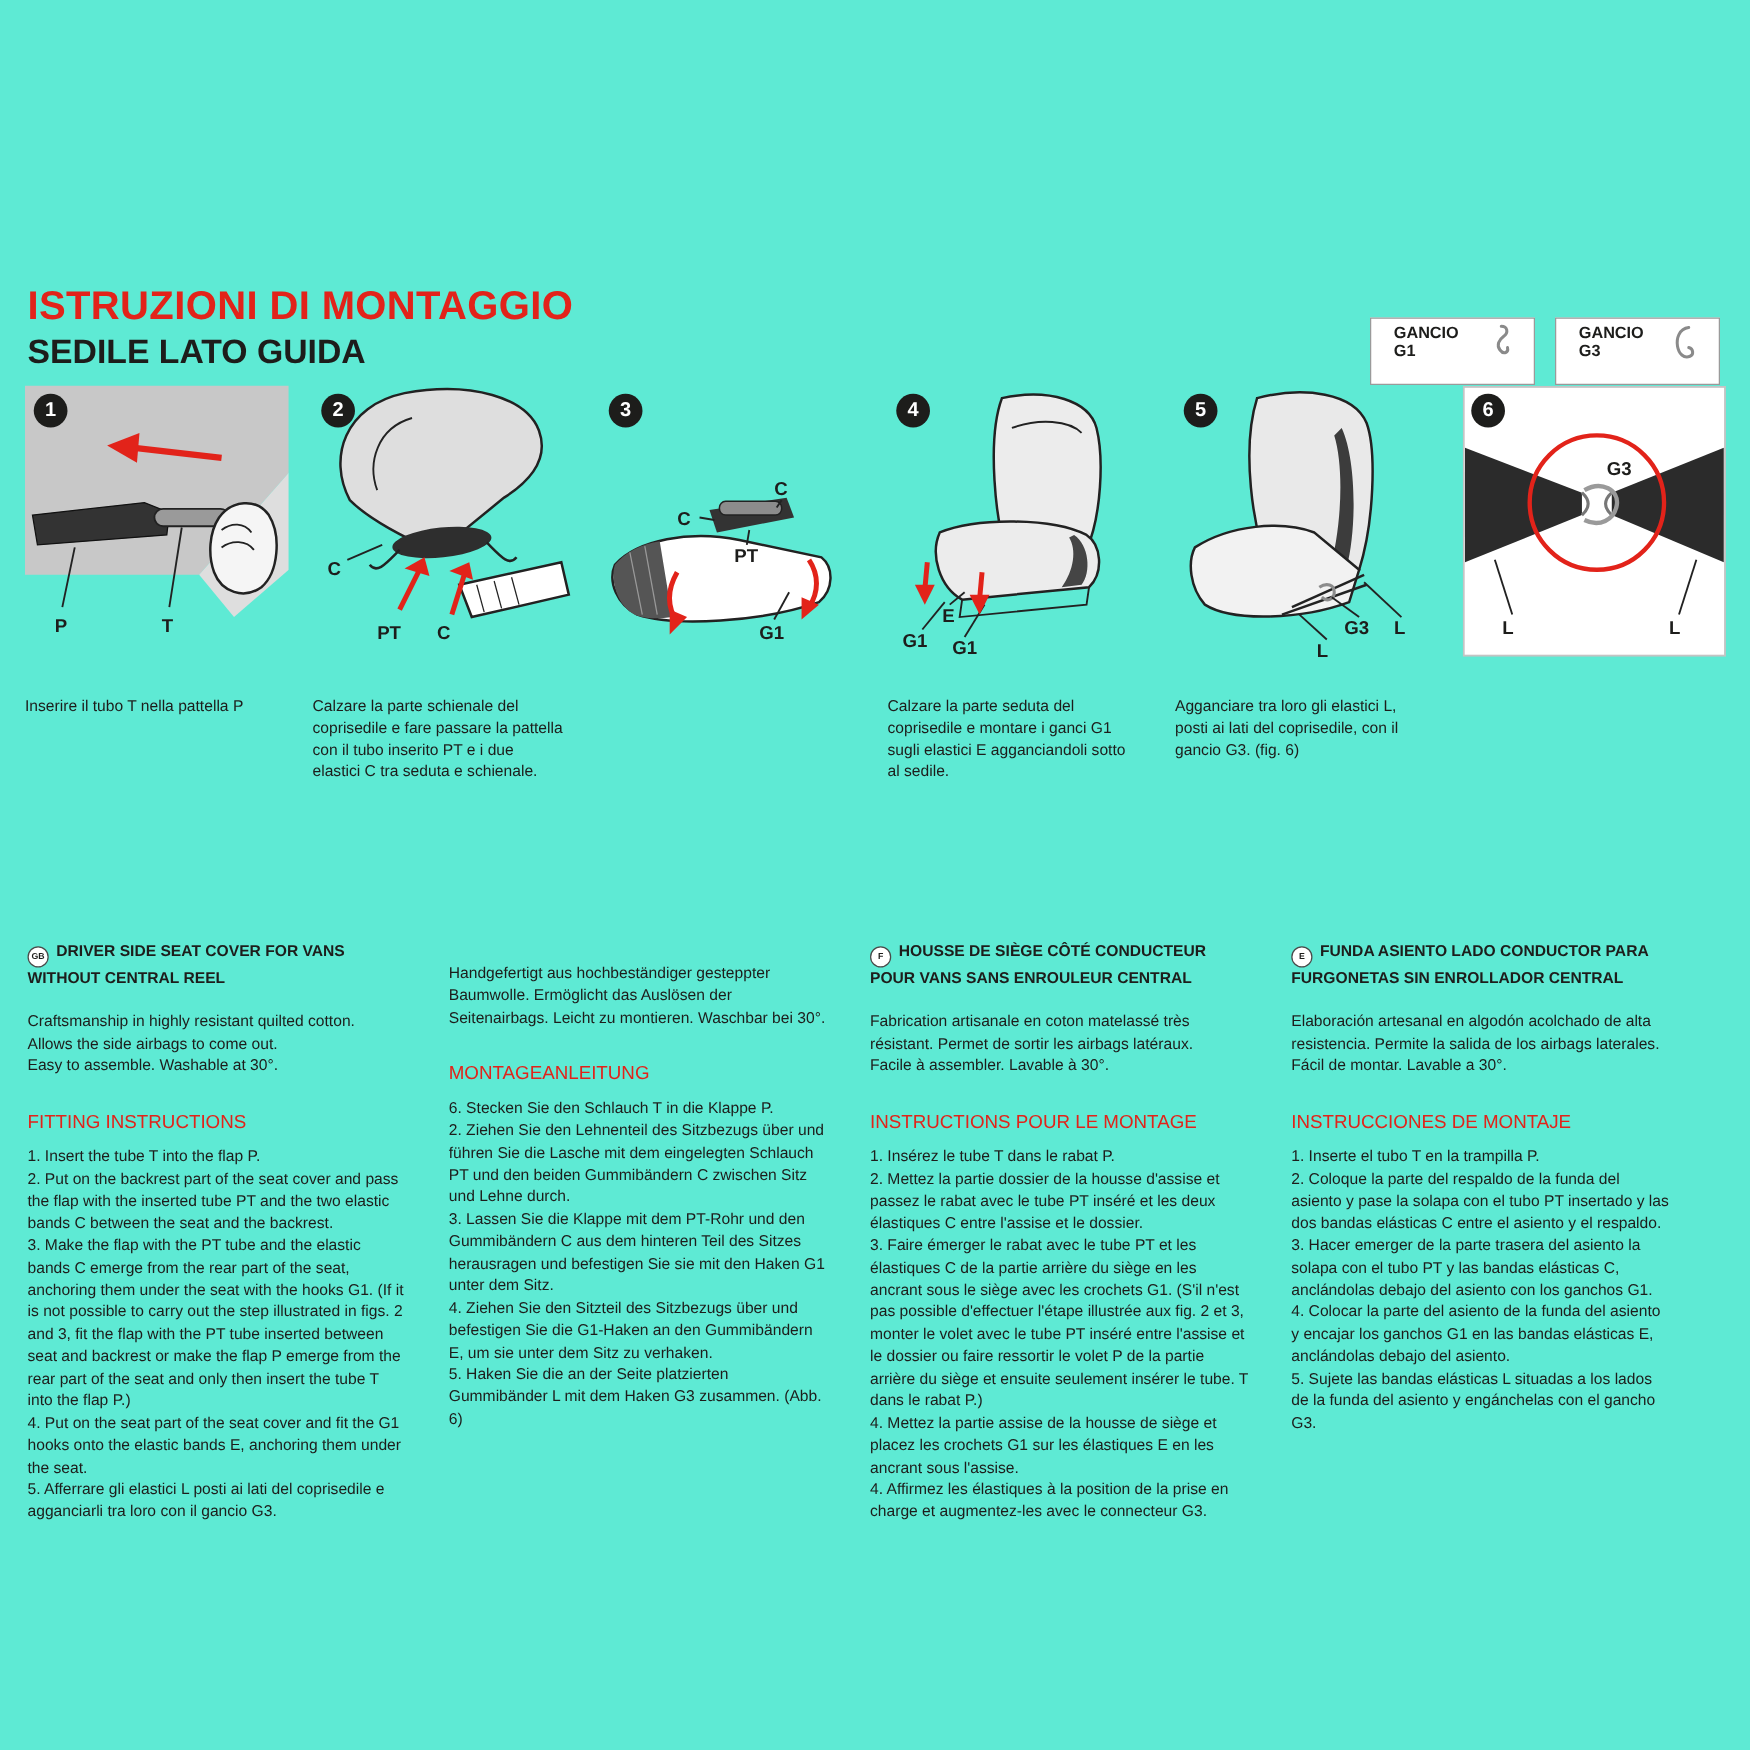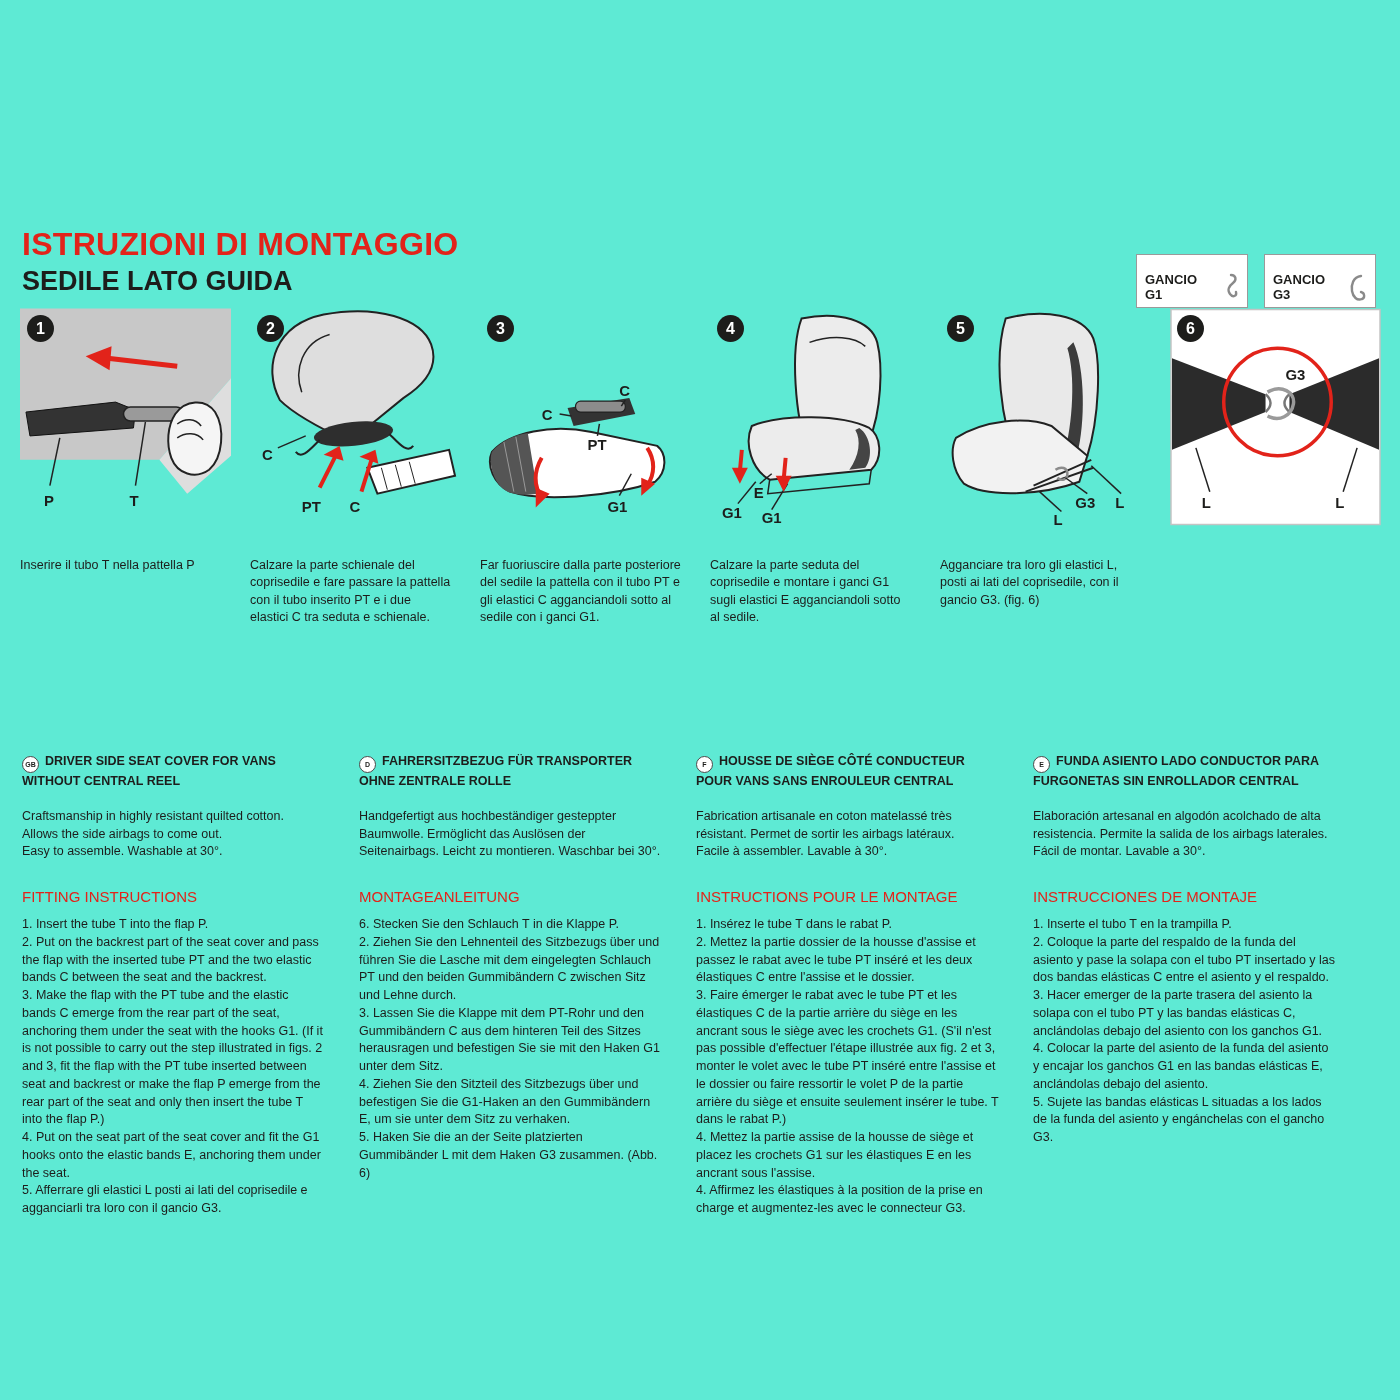--- a/index.html
+++ b/index.html
@@ -4,21 +4,21 @@
 <style>
   html,body{margin:0;padding:0}
   body{width:1400px;height:1400px;background:#ffffff;font-family:"Liberation Sans",sans-serif;color:#1d1d1b;overflow:hidden}
   .page{position:relative;width:1400px;height:1400px;background:#5eead4}
 
   .header{position:absolute;left:22px;top:226px}
   .title{color:#e2231a;font-size:32px;font-weight:700;letter-spacing:.3px}
   .subtitle{color:#1d1d1b;font-size:27px;font-weight:700;margin-top:3px}
 
   .hook-legend{position:absolute;right:24px;top:254px;display:flex;gap:16px}
-  .hook-box{width:94px;height:44px;border:1.5px solid #9a9a9a;display:flex;align-items:flex-end;justify-content:space-between;padding:4px 8px;background:#fff}
+  .hook-box{width:94px;height:44px;border:1.5px solid #9a9a9a;display:flex;align-items:flex-start;justify-content:space-between;padding:4px 18px;background:#fff}
   .hook-text{font-size:13px;font-weight:700;line-height:1.15}
   .hook-glyph{flex:0 0 auto}
 
   .panels{position:absolute;left:20px;top:308px;display:flex;gap:19px}
   .panel{width:211px}
   .illus{position:relative;width:211px;height:225px}
   .illus svg{display:block;width:211px;height:225px}
   .badge{position:absolute;left:7px;top:7px;width:27px;height:27px;border-radius:50%;background:#1d1d1b;color:#fff;font-size:16px;font-weight:700;display:flex;align-items:center;justify-content:center}
   .caption{margin-top:24px;font-size:12.5px;line-height:1.38;width:202px;color:#1d1d1b}
 
@@ -137,21 +137,20 @@
           <polygon points="56,200 70,186 56,180" fill="#e2231a"></polygon>
           <path d="M168,140 C176,152 176,166 168,178" fill="none" stroke="#e2231a" stroke-width="4"></path>
           <polygon points="162,188 176,176 162,170" fill="#e2231a"></polygon>
           <text class="lbl" x="62" y="112">C</text>
           <text class="lbl" x="108" y="142">PT</text>
           <text class="lbl" x="140" y="88">C</text>
           <text class="lbl" x="128" y="204">G1</text>
         </svg>
         <div class="badge">3</div>
       </div>
-      <div class="caption">Far fuoriuscire dalla parte posteriore del sedile la pattella con il tubo PT e gli elastici C agganciandoli sotto al sedile con i ganci G1.</div>
     </div>
 
     <div class="panel">
       <div class="illus">
         <svg viewBox="0 0 212 225">
           <path d="M92,10 C130,2 162,12 168,34 C174,58 172,104 160,132 L98,142 C86,110 80,42 92,10 Z" fill="#ececec" stroke="#222" stroke-width="2"></path>
           <path d="M100,34 C122,26 146,28 156,38" fill="none" stroke="#222" stroke-width="1.5"></path>
           <path d="M42,118 C72,106 132,106 160,120 C172,128 174,150 162,162 L60,172 C42,162 34,136 42,118 Z" fill="#ececec" stroke="#222" stroke-width="2"></path>
           <path d="M150,120 C162,128 164,150 156,160 L140,162 C150,148 152,132 146,122 Z" fill="#454545"></path>
           <path d="M60,172 L58,186 L160,176 L162,162" fill="none" stroke="#222" stroke-width="1.5"></path>
@@ -230,23 +229,20 @@
 Easy to assemble. Washable at 30°.</p>
       <h4 class="col-red">FITTING INSTRUCTIONS</h4>
       <p class="step">1. Insert the tube T into the flap P.</p>
       <p class="step">2. Put on the backrest part of the seat cover and pass the flap with the inserted tube PT and the two elastic bands C between the seat and the backrest.</p>
       <p class="step">3. Make the flap with the PT tube and the elastic bands C emerge from the rear part of the seat, anchoring them under the seat with the hooks G1. (If it is not possible to carry out the step illustrated in figs. 2 and 3, fit the flap with the PT tube inserted between seat and backrest or make the flap P emerge from the rear part of the seat and only then insert the tube T into the flap P.)</p>
       <p class="step">4. Put on the seat part of the seat cover and fit the G1 hooks onto the elastic bands E, anchoring them under the seat.</p>
       <p class="step">5. Afferrare gli elastici L posti ai lati del coprisedile e agganciarli tra loro con il gancio G3.</p>
     </section>
 
     <section class="col">
-      <h3 class="col-heading"><span class="flag">
-            <span class="flag-letter">D</span>
-          </span><span>FAHRERSITZBEZUG FÜR TRANSPORTER OHNE ZENTRALE ROLLE</span></h3>
       <p class="col-intro">Handgefertigt aus hochbeständiger gesteppter Baumwolle. Ermöglicht das Auslösen der Seitenairbags. Leicht zu montieren. Waschbar bei 30°.</p>
       <h4 class="col-red">MONTAGEANLEITUNG</h4>
       <p class="step">6. Stecken Sie den Schlauch T in die Klappe P.</p>
       <p class="step">2. Ziehen Sie den Lehnenteil des Sitzbezugs über und führen Sie die Lasche mit dem eingelegten Schlauch PT und den beiden Gummibändern C zwischen Sitz und Lehne durch.</p>
       <p class="step">3. Lassen Sie die Klappe mit dem PT-Rohr und den Gummibändern C aus dem hinteren Teil des Sitzes herausragen und befestigen Sie sie mit den Haken G1 unter dem Sitz.</p>
       <p class="step">4. Ziehen Sie den Sitzteil des Sitzbezugs über und befestigen Sie die G1-Haken an den Gummibändern E, um sie unter dem Sitz zu verhaken.</p>
       <p class="step">5. Haken Sie die an der Seite platzierten Gummibänder L mit dem Haken G3 zusammen. (Abb. 6)</p>
     </section>
 
     <section class="col">

